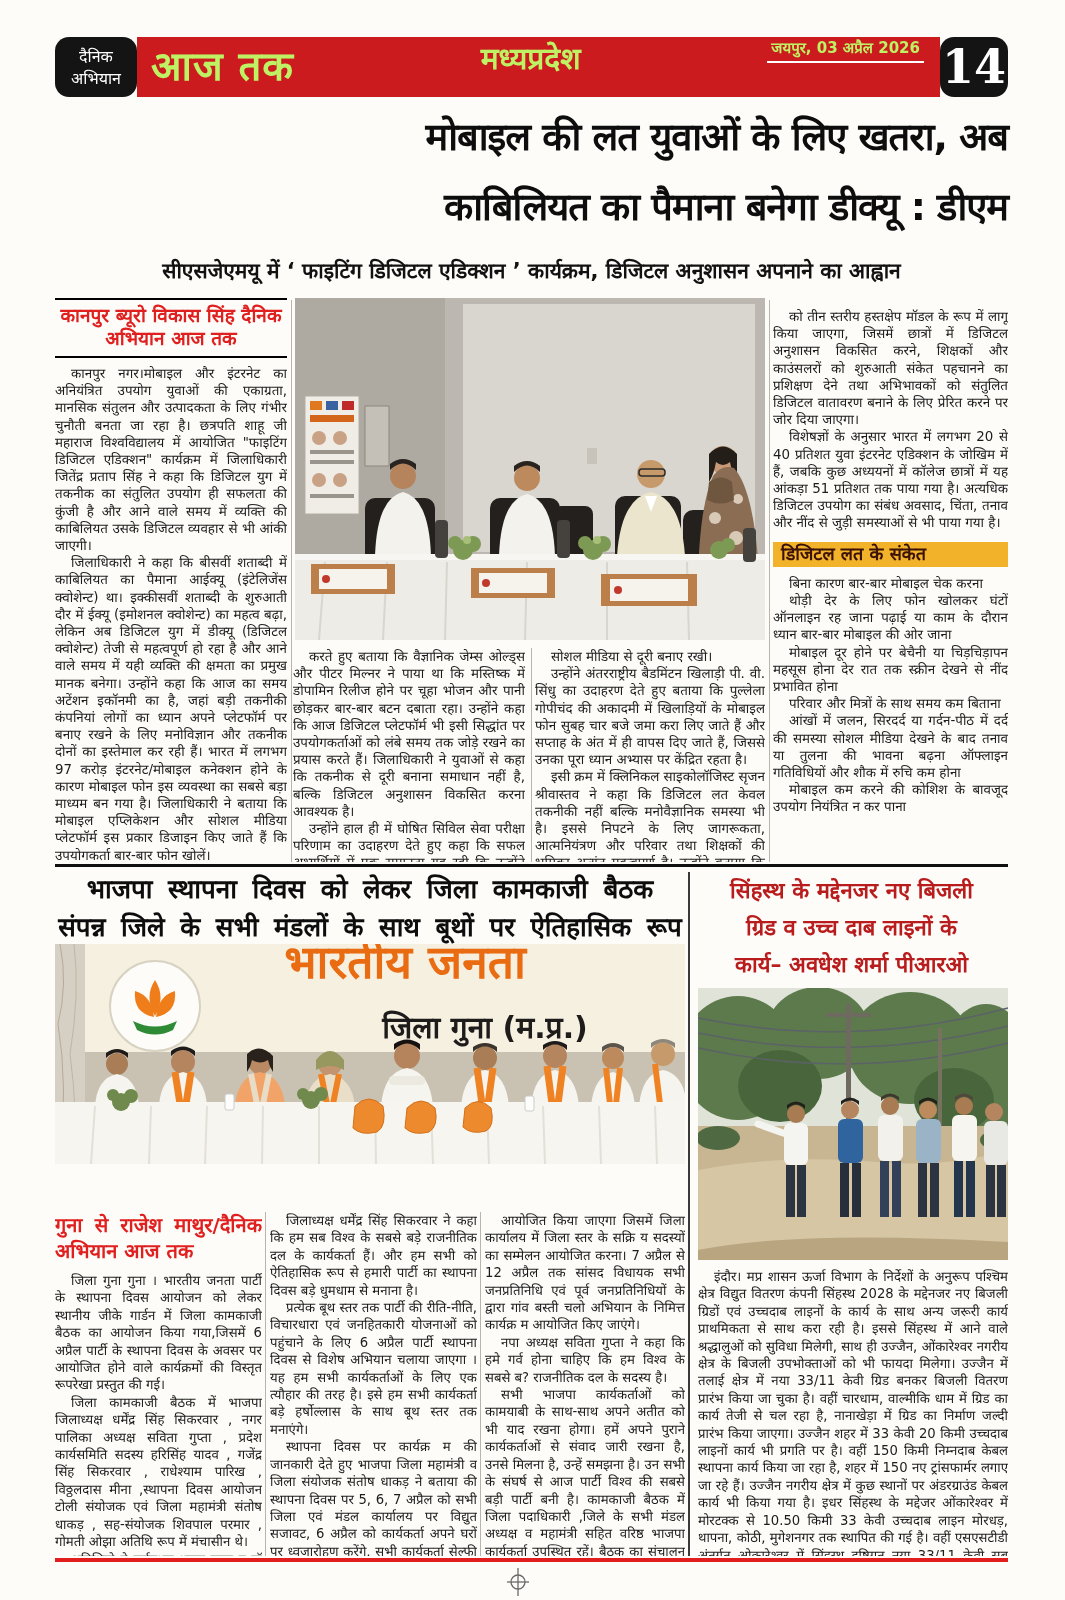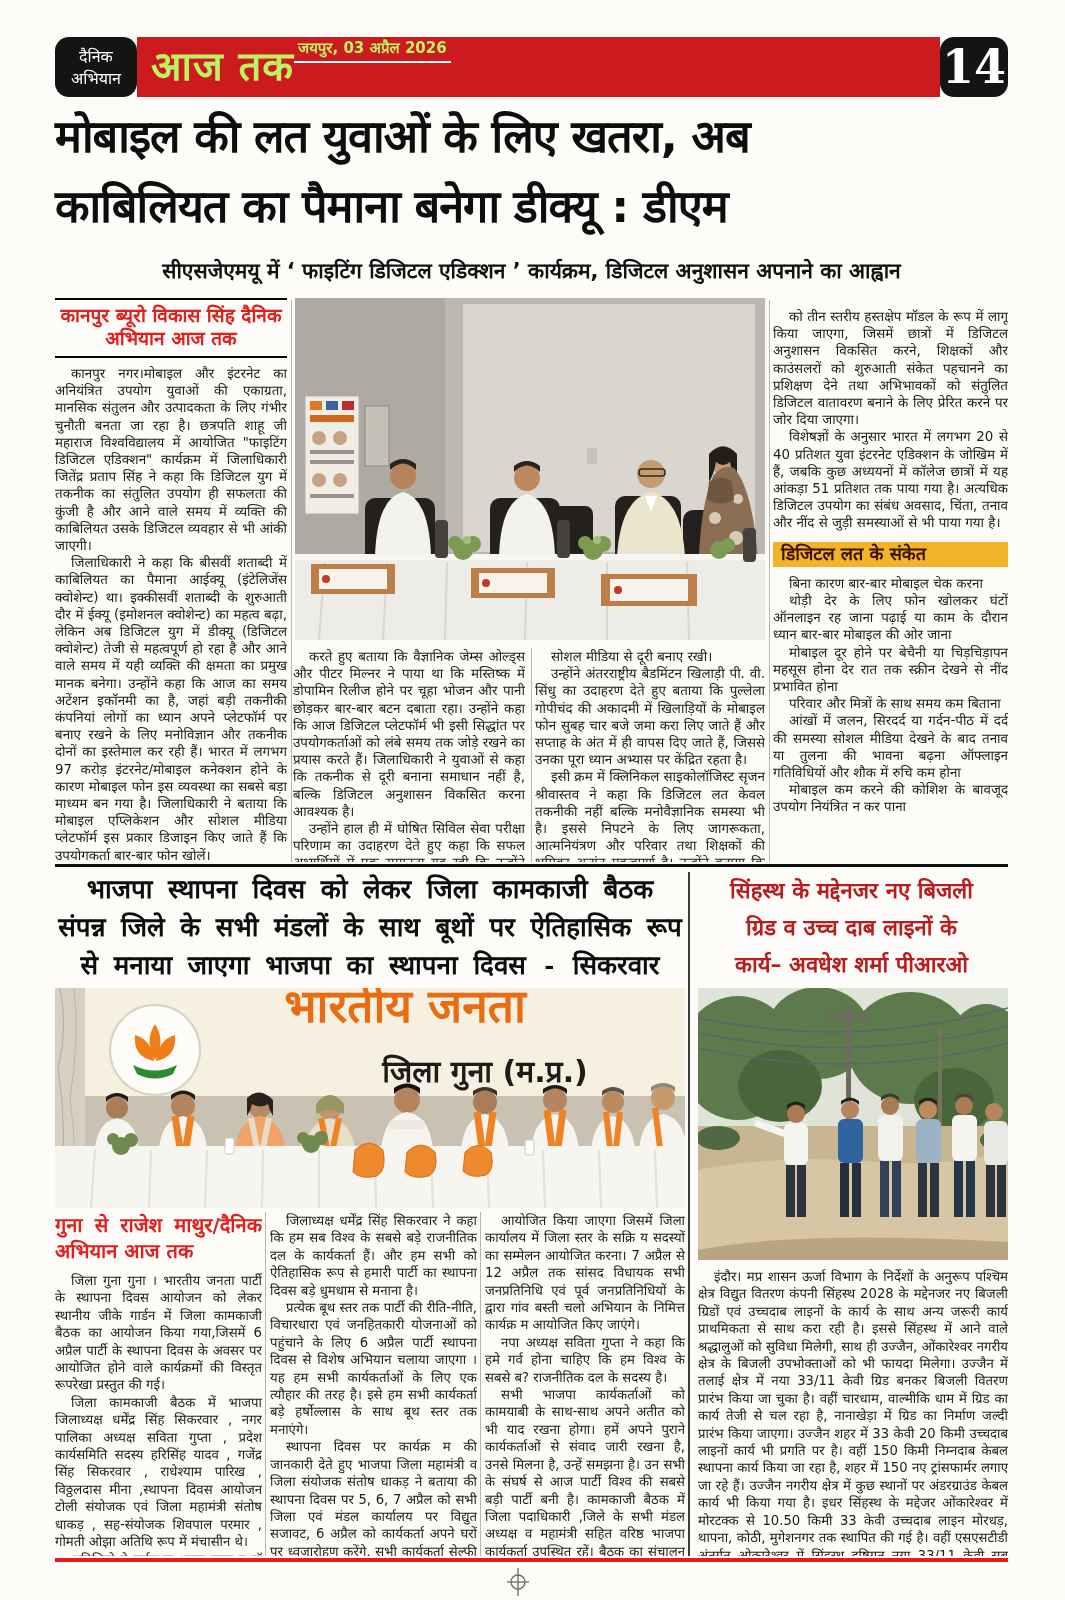--- a/index.html
+++ b/index.html
@@ -11,21 +11,21 @@
   }
   .abs{position:absolute;}
   
   .mast-black{background:#141414;color:#fff;display:flex;flex-direction:column;justify-content:center;align-items:center;border-radius:14px;}
   .mast-red{background:#cb1b1e;color:#bef264;display:flex;align-items:flex-start;}
   .brand-large{font-size:40px;font-weight:bold;letter-spacing:1px;margin-left:14px;}
   .edition{font-size:30px;font-weight:bold;flex:1;text-align:center;}
   .dateline{font-size:15px;font-weight:bold;border-bottom:2px solid #fff;padding:0 4px 4px 4px;margin-right:16px;}
   .pageno{font-size:46px;font-weight:bold;font-family:"DejaVu Serif","Liberation Serif",serif;}
   
-  .a1-head{font-size:45px;line-height:70px;font-weight:bold;color:#0d0d0d;text-align:left;white-space:nowrap;letter-spacing:-1px;}
+  .a1-head{font-size:38px;line-height:70px;font-weight:bold;color:#0d0d0d;text-align:right;white-space:nowrap;letter-spacing:-1px;}
   .a1-sub{font-size:21px;font-weight:bold;text-align:center;white-space:nowrap;color:#111;}
   .bodycol{position:absolute;text-align:justify;font-size:13.4px;line-height:17.2px;color:#1c1c1c;overflow:hidden;}
   .bodycol p{margin:0;text-indent:16px;}
   .byline-box{border-top:2px solid #000;border-bottom:2px solid #000;padding:4px 2px 6px 2px;margin-bottom:7px;
     color:#e01f1f;font-size:19px;line-height:23px;font-weight:bold;text-align:center;text-indent:0;}
   .signals-title{background:#f2b32a;color:#3c1206;font-weight:bold;font-size:18px;padding:3px 8px 5px 8px;margin:10px 0 8px 0;text-indent:0;}
   .vrule{position:absolute;width:1px;background:#b9b5ad;}
   .hrule-heavy{position:absolute;background:#101010;}
   .hrule-red{position:absolute;background:#e21d1d;}
   
@@ -42,20 +42,21 @@
 </head>
 <body>
 
 <div class="abs" style="left:55px;top:37px;width:953px;height:60px;display:flex;">
   <div class="mast-black" style="width:82px;height:60px;">
     <span>दैनिक</span>
     <span>अभियान</span>
   </div>
   <div class="mast-red" style="flex:1;height:60px;">
     <span class="brand-large">आज तक</span>
+    <span class="edition">मध्यप्रदेश</span>
     <span class="dateline">जयपुर, 03 अप्रैल 2026</span>
   </div>
   <div class="mast-black" style="width:68px;height:60px;">
     <span class="pageno">14</span>
   </div>
 </div>
 
 <div class="abs a1-head" style="left:55px;top:102px;width:953px;">
   <div>मोबाइल की लत युवाओं के लिए खतरा, अब</div>
   <div>काबिलियत का पैमाना बनेगा डीक्यू : डीएम</div>
@@ -198,21 +199,21 @@
 <div class="hrule-heavy" style="left:55px;top:864px;width:953px;height:3px;"></div>
 
 <div class="sep-articles" style="left:688px;top:872px;height:684px;"></div>
 
 <div class="abs a2-head" style="left:55px;top:872px;width:630px;font-family:Liberation Mono, monospace;">
   <div>भाजपा स्थापना दिवस को लेकर जिला कामकाजी बैठक</div>
   <div>संपन्न जिले के सभी मंडलों के साथ बूथों पर ऐतिहासिक रूप</div>
   <div>से मनाया जाएगा भाजपा का स्थापना दिवस - सिकरवार</div>
 </div>
 
-<div class="photo" style="left:55px;top:988px;width:756px;height:220px;">
+<div class="photo" style="left:55px;top:944px;width:756px;height:220px;">
   <svg viewBox="0 0 630 220" width="630" height="220" role="img">
     <rect width="630" height="220" fill="#efe9dc"></rect>
     <rect x="0" y="0" width="30" height="220" fill="#d6cfc3"></rect>
     <path d="M5 0 q8 40 -2 80 q10 60 2 140" stroke="#b5ab9a" fill="none"></path>
     <path d="M19 0 q6 50 -4 110 q8 60 4 110" stroke="#c0b5a2" fill="none"></path>
     <rect x="30" y="0" width="600" height="108" fill="#f6f0e1"></rect>
     <text x="350" y="34" font-size="46" font-weight="bold" fill="#e96c12" text-anchor="middle">भारतीय जनता</text>
     <text x="430" y="94" font-size="30" font-weight="bold" fill="#1e1c1a" text-anchor="middle">जिला गुना (म.प्र.)</text>
     <g>
       <circle cx="100" cy="62" r="45" fill="#fdfcf8" stroke="#d8d2c2" stroke-width="2"></circle>

